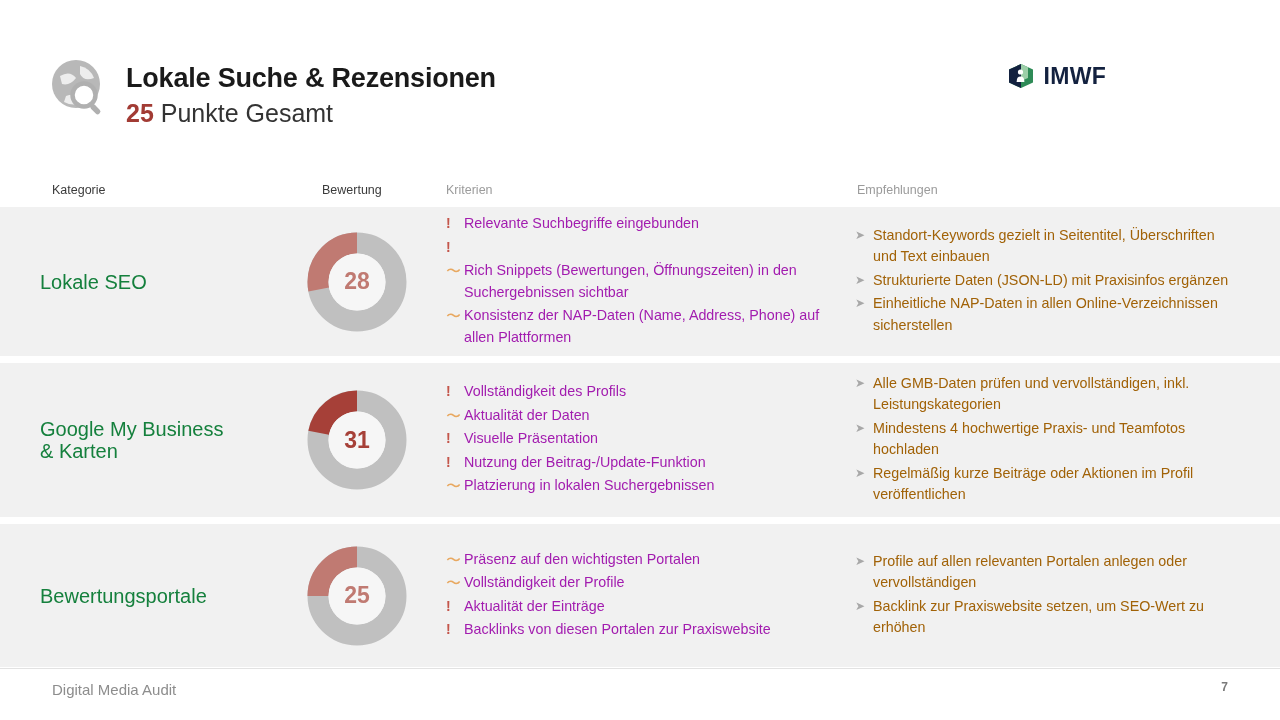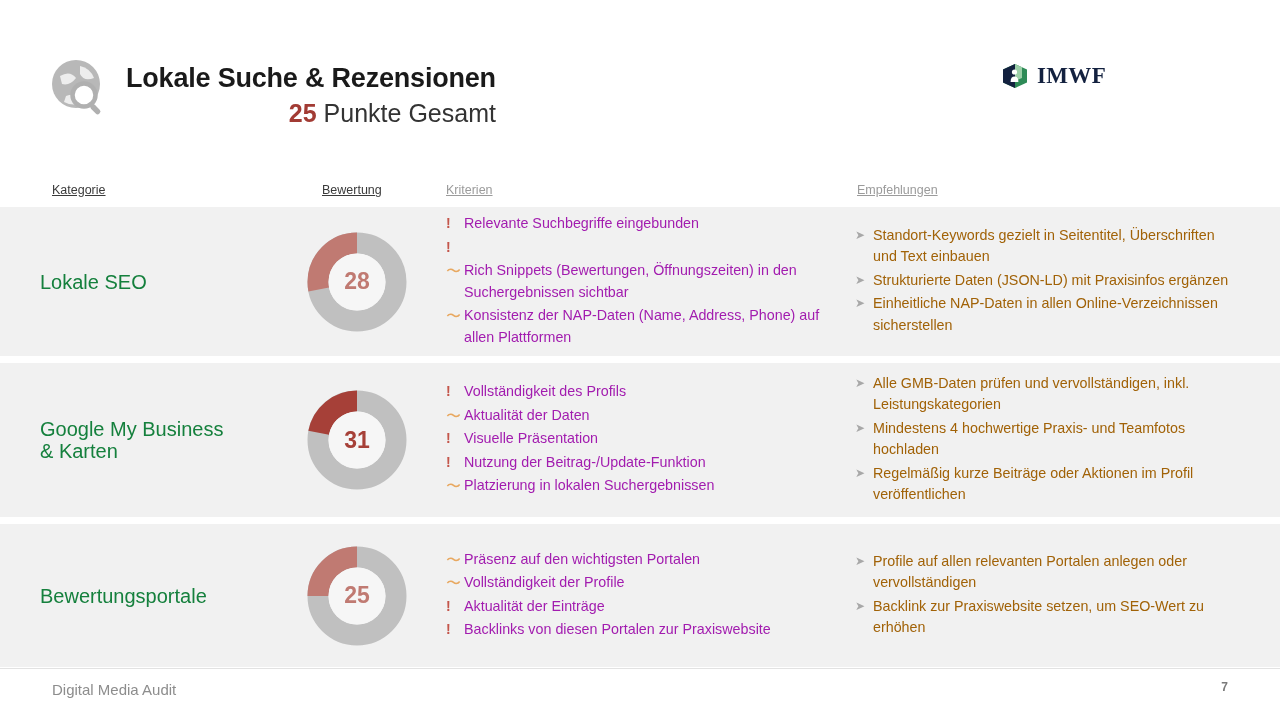--- a/index.html
+++ b/index.html
@@ -14,31 +14,31 @@
   
   .header { position: absolute; left: 0; top: 17px; width: 1156px; height: 150px; }
   .logo-mark { position: absolute; left: 50px; top: 41px; width: 58px; height: 58px; }
   .title-block { position: absolute; left: 126px; top: 44px; }
   .title-main {
     font-size: 27px; font-weight: bold; color: #1a1a1a;
     letter-spacing: -0.2px; line-height: 34px; white-space: nowrap;
   }
   .title-sub {
     font-size: 25px; color: #333; line-height: 32px;
-    margin-top: 2px; white-space: nowrap; text-align: right;
+    margin-top: 2px; white-space: nowrap;
   }
   .title-sub .pts { color: #A23B34; font-weight: bold; }
 
-  .brand { position: absolute; right: 50px; top: 44px; display: flex; align-items: center; gap: 7px; font-family: Liberation Serif, serif; }
+  .brand { position: absolute; right: 50px; top: 44px; display: flex; align-items: center; gap: 7px; }
   .brand-cube { width: 30px; height: 30px; }
   .brand-text { font-size: 23px; font-weight: bold; color: #13213F; letter-spacing: 0.3px; }
 
   
   .col-heads { position: absolute; left: 0; top: 183px; width: 1280px; height: 22px; }
-  .col-heads span { position: absolute; font-size: 12.5px; top: 0; text-decoration: underline; }
+  .col-heads span { position: absolute; font-size: 12.5px; top: 0; }
   .ch-kat { left: 52px;  color: #3a3a3a; }
   .ch-bew { left: 322px; color: #3a3a3a; }
   .ch-kri { left: 446px; color: #9b9b9b; }
   .ch-emp { left: 857px; color: #9b9b9b; }
 
   
   .rows { position: absolute; left: 0; top: 207px; width: 1280px; }
   .row {
     position: relative; width: 1280px;
     background: #F1F1F1;

